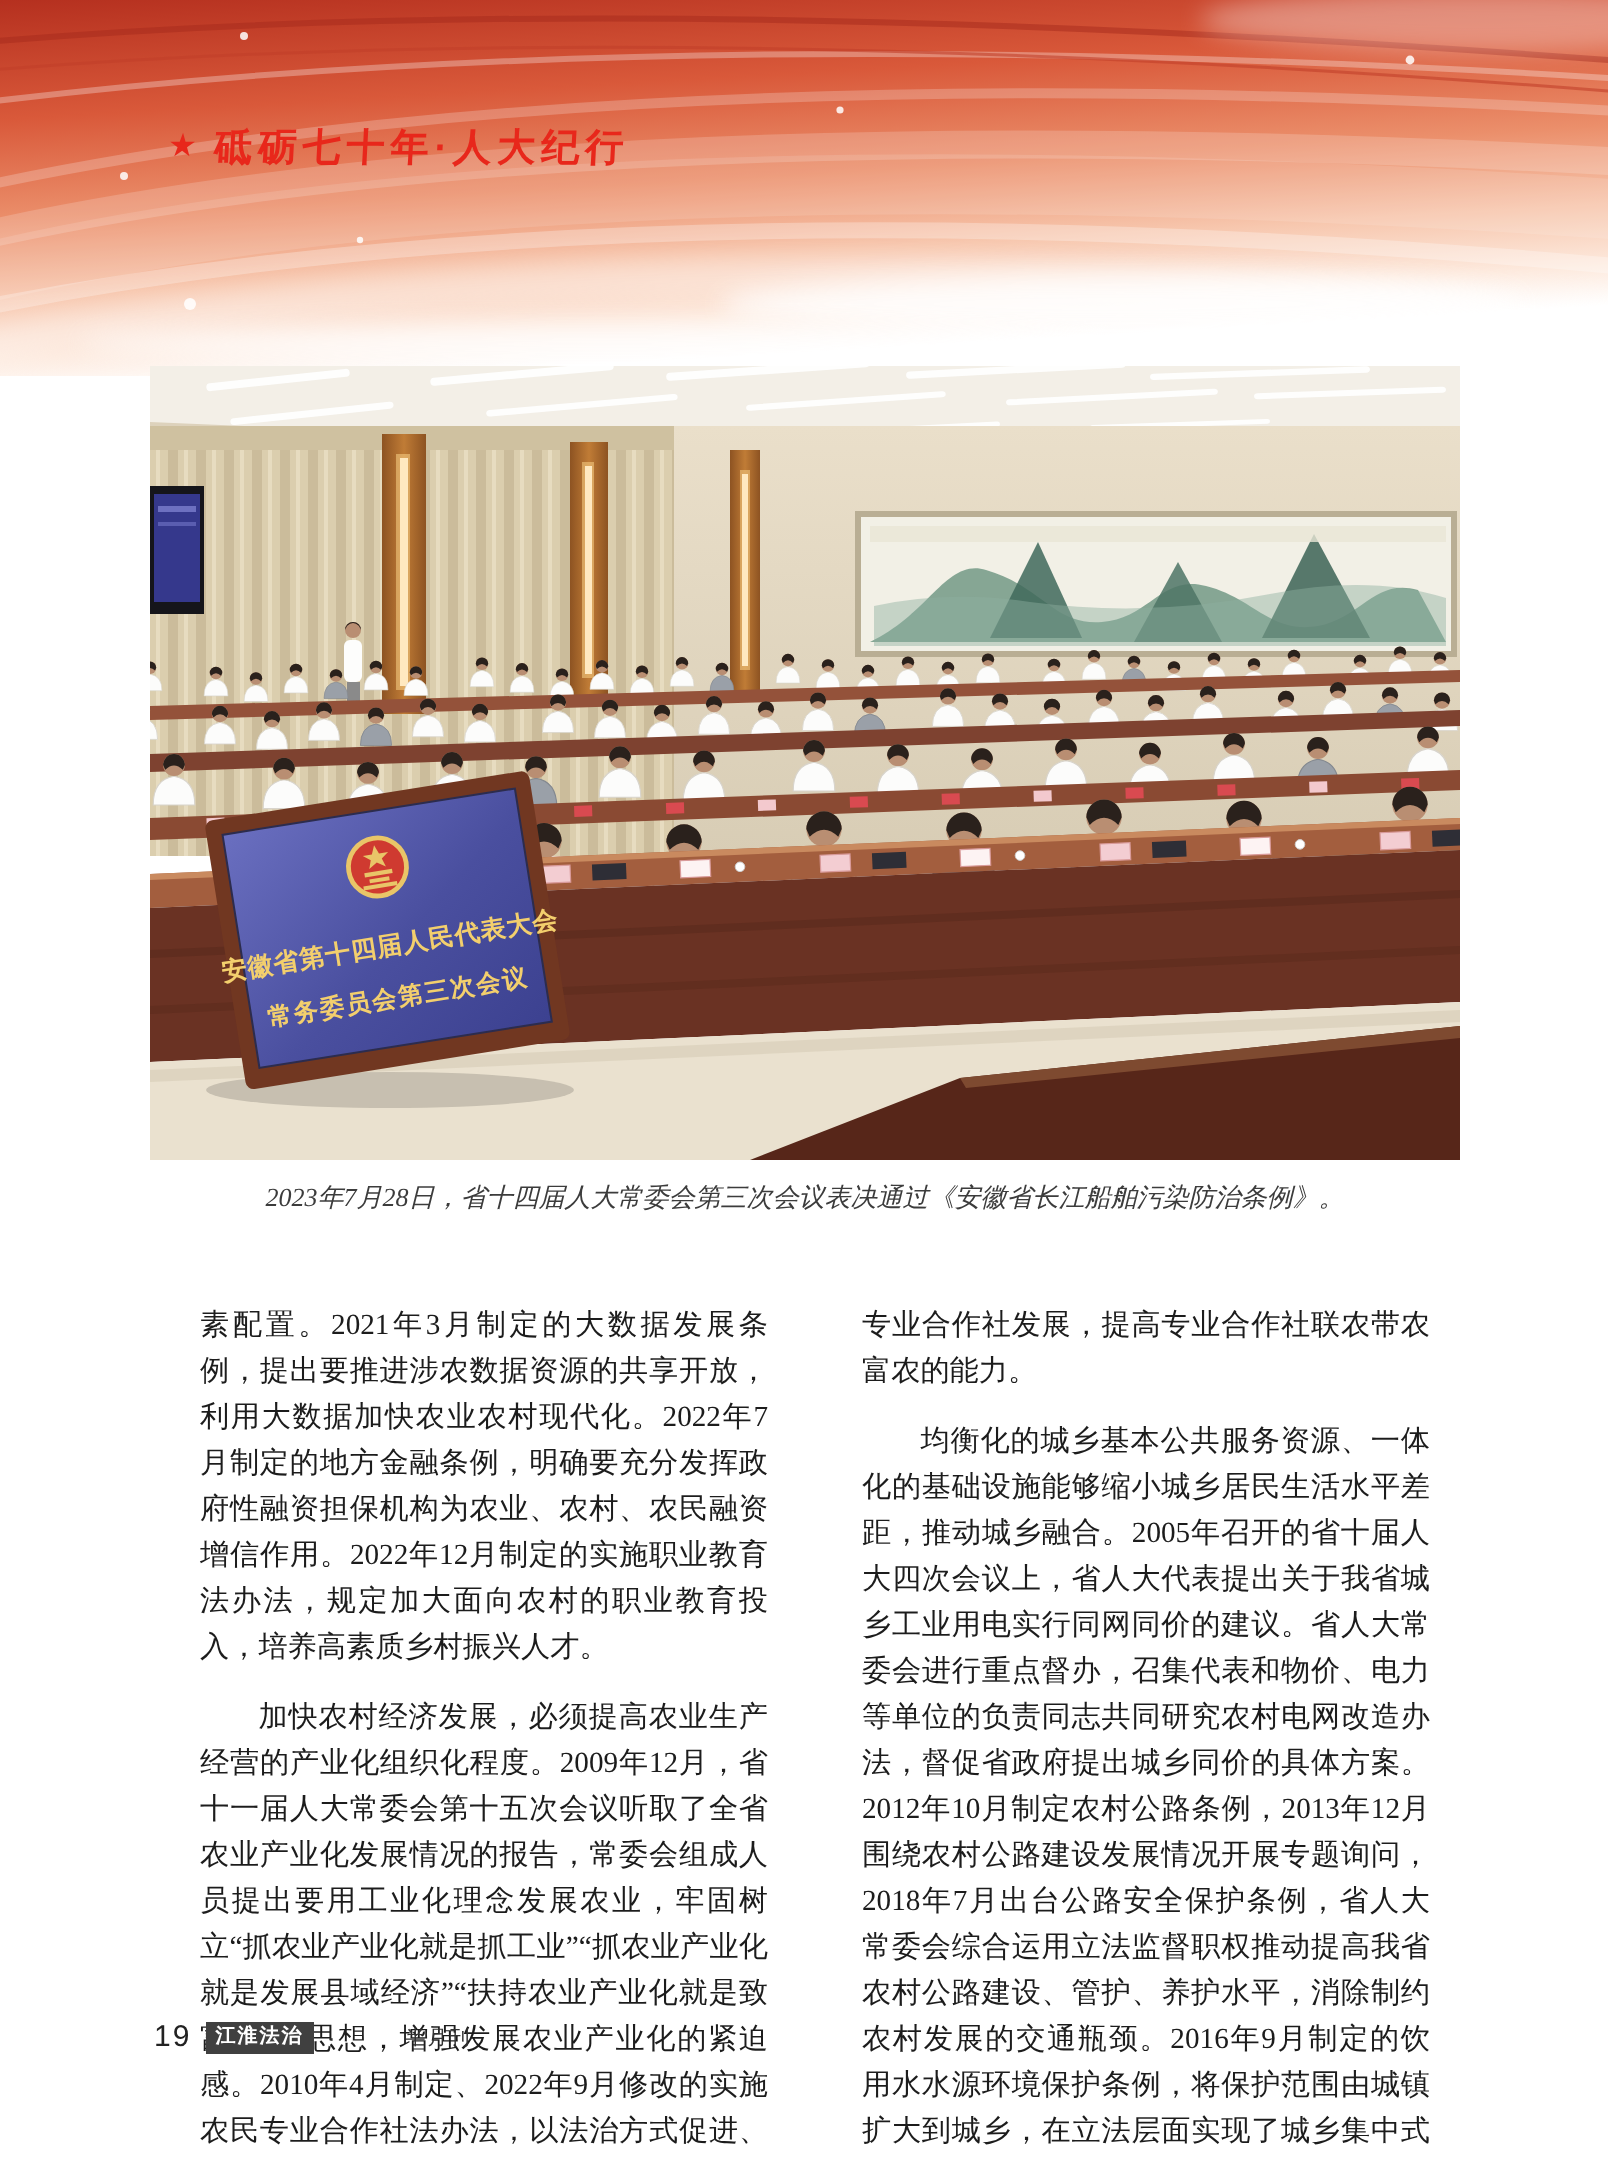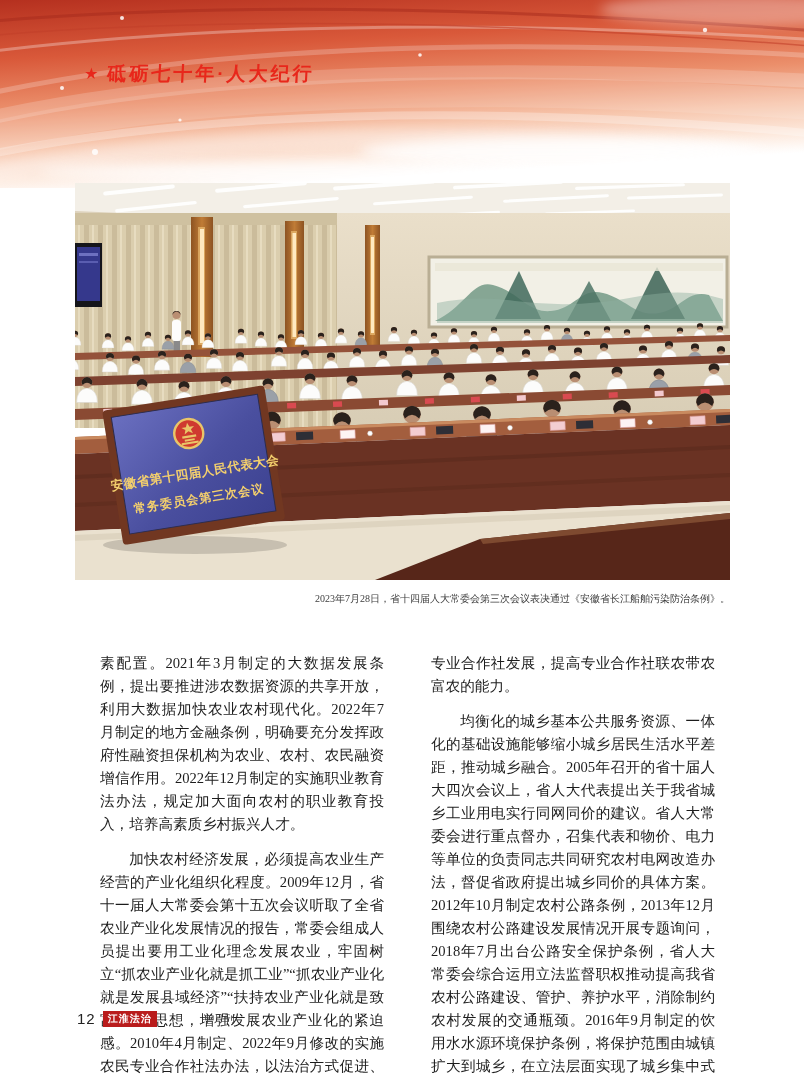--- a/index.html
+++ b/index.html
@@ -9,34 +9,34 @@
   .masthead{position:absolute;left:0;top:0;width:804px;height:188px;}
   .masthead svg{display:block;}
   .masthead-title{position:absolute;left:84px;top:61px;display:flex;align-items:center;gap:9px;
         color:#e8271b;transform:skewX(-3deg);}
   .mh-star{font-size:16px;line-height:1;}
   .mh-text{font-size:19px;font-weight:bold;letter-spacing:3px;font-family:"Liberation Sans",sans-serif;}
   
   .photo{position:absolute;left:75px;top:183px;width:655px;height:397px;}
   .photo svg{display:block;}
   
-  .caption{position:absolute;left:75px;top:588px;width:655px;text-align:right;
-        font-size:10px;line-height:21px;color:#3c3c3c;}
+  .caption{position:absolute;left:75px;top:588px;width:655px;text-align:center;
+        font-size:13px;line-height:21px;color:#3c3c3c;font-style:italic;}
   
   .col{position:absolute;top:640px;width:308px;font-size:14.6px;line-height:23px;
         text-align:justify;color:#1c1c1c;}
   .col p{margin:12px;text-indent:2em;}
   .col p.cont{text-indent:0;}
   .col-left{left:88px;}
   .col-right{left:419px;}
   
   .footer{position:absolute;left:77px;top:1010px;display:flex;align-items:center;gap:7px;
         font-family:"Liberation Sans",sans-serif;}
   .pagenum{font-size:15px;color:#222;letter-spacing:1px;}
-  .logo{background:#b91c1c;color:#ffffff;font-size:10px;line-height:12px;padding:2px 5px;
+  .logo{background:#404040;color:#ffffff;font-size:10px;line-height:12px;padding:2px 5px;
         letter-spacing:1px;font-weight:bold;font-family:"Liberation Serif",serif;}
   .fsep{font-size:12px;color:#333;}
   .ftype{font-size:10px;color:#333;letter-spacing:1px;margin-left:28px;}
 </style>
 </head>
 <body>
 
 <div class="page">
 
   <div class="masthead">
@@ -347,19 +347,19 @@
   <div class="col col-left">
     <p class="cont">素配置。2021年3月制定的大数据发展条例，提出要推进涉农数据资源的共享开放，利用大数据加快农业农村现代化。2022年7月制定的地方金融条例，明确要充分发挥政府性融资担保机构为农业、农村、农民融资增信作用。2022年12月制定的实施职业教育法办法，规定加大面向农村的职业教育投入，培养高素质乡村振兴人才。</p>
     <p>加快农村经济发展，必须提高农业生产经营的产业化组织化程度。2009年12月，省十一届人大常委会第十五次会议听取了全省农业产业化发展情况的报告，常委会组成人员提出要用工业化理念发展农业，牢固树立“抓农业产业化就是抓工业”“抓农业产业化就是发展县域经济”“扶持农业产业化就是致富农民”思想，增强发展农业产业化的紧迫感。2010年4月制定、2022年9月修改的实施农民专业合作社法办法，以法治方式促进、规范和扶持农民</p>
   </div>
   <div class="col col-right">
     <p class="cont">专业合作社发展，提高专业合作社联农带农富农的能力。</p>
     <p>均衡化的城乡基本公共服务资源、一体化的基础设施能够缩小城乡居民生活水平差距，推动城乡融合。2005年召开的省十届人大四次会议上，省人大代表提出关于我省城乡工业用电实行同网同价的建议。省人大常委会进行重点督办，召集代表和物价、电力等单位的负责同志共同研究农村电网改造办法，督促省政府提出城乡同价的具体方案。2012年10月制定农村公路条例，2013年12月围绕农村公路建设发展情况开展专题询问，2018年7月出台公路安全保护条例，省人大常委会综合运用立法监督职权推动提高我省农村公路建设、管护、养护水平，消除制约农村发展的交通瓶颈。2016年9月制定的饮用水水源环境保护条例，将保护范围由城镇扩大到城乡，在立法层面实现了城乡集中式饮用</p>
   </div>
 
   <div class="footer">
-    <span class="pagenum">12</span>
+    <span class="pagenum">19</span>
     <span class="logo">江淮法治</span>
     <span class="fsep">·</span>
     <span class="ftype">半月刊</span>
   </div>
 
 </div>
 
 </body></html>

